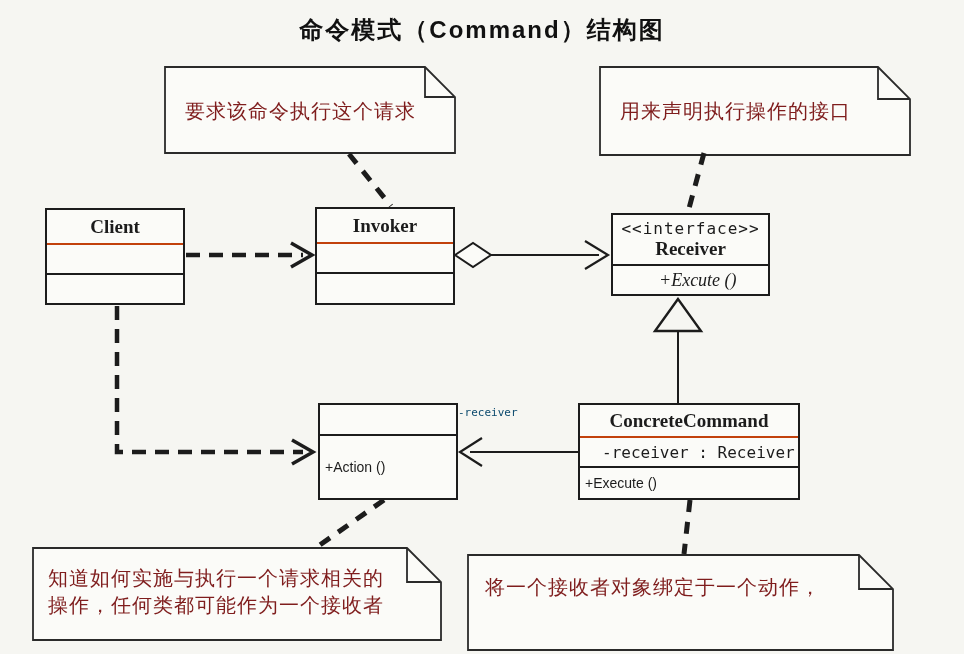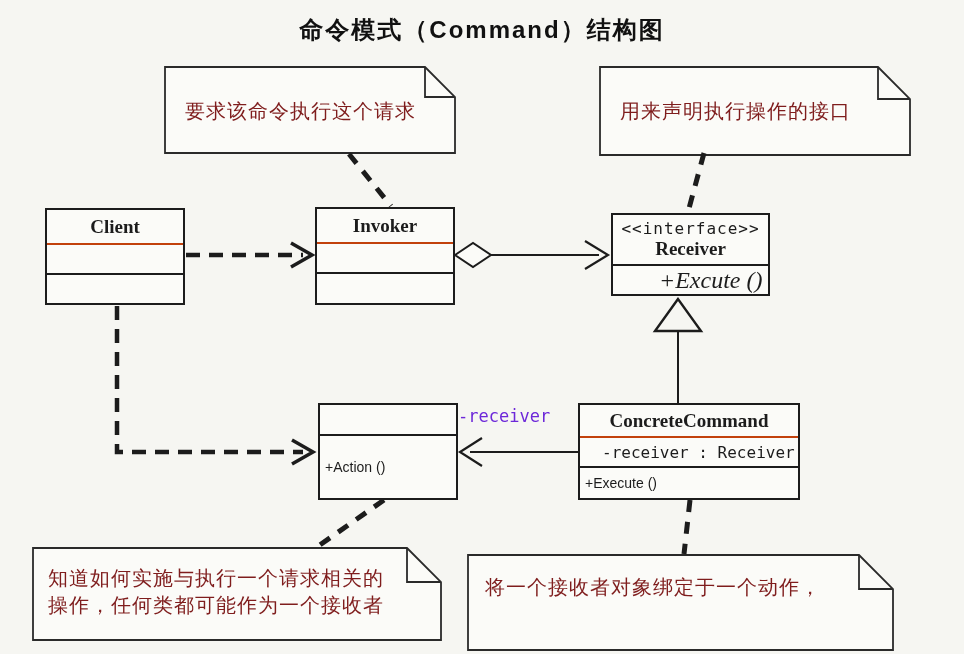--- a/index.html
+++ b/index.html
@@ -59,25 +59,25 @@
     box-sizing:border-box;
   }
   .stereotype{
     font-family:"DejaVu Sans Mono", monospace;
     font-size:16px;letter-spacing:1px;
   }
   .stereo-name{
     font-family:"Liberation Serif", serif;
     font-weight:bold;font-size:19px;
   }
-  .italic-meth{font-style:italic;font-family:"Liberation Serif", serif;font-size:24px;padding-left:46px;}
+  .italic-meth{font-style:italic;font-family:"Liberation Serif", serif;font-size:18px;padding-left:46px;}
   .edge-label{
     position:absolute;z-index:2;
     font-family:"DejaVu Sans Mono", monospace;
-    font-size:17px;color:#6d28d9;
+    font-size:11px;color:#0c4a6e;
   }
 </style>
 </head>
 <body>
 
 <div class="canvas">
 
   <div class="title">命令模式（Command）结构图</div>
 
   <svg class="overlay" width="964" height="654" viewBox="0 0 964 654">

